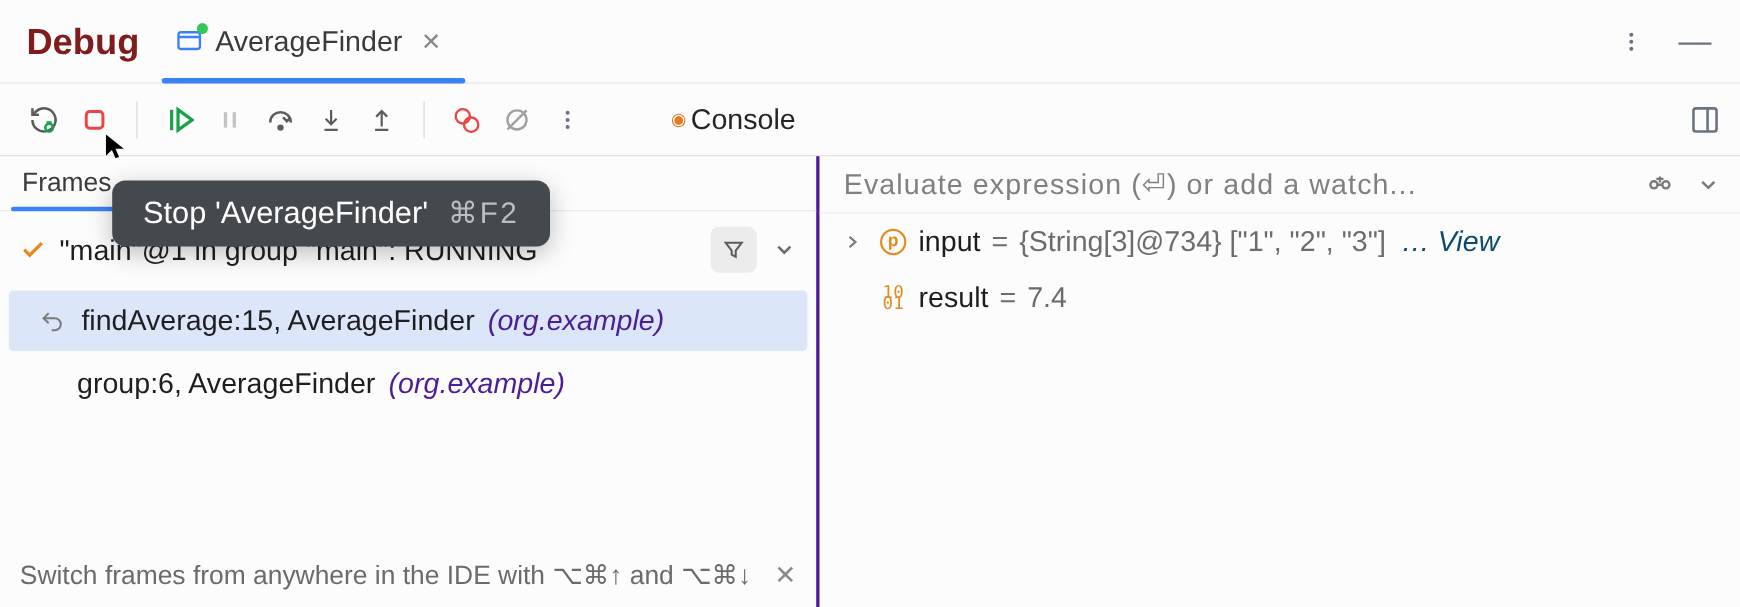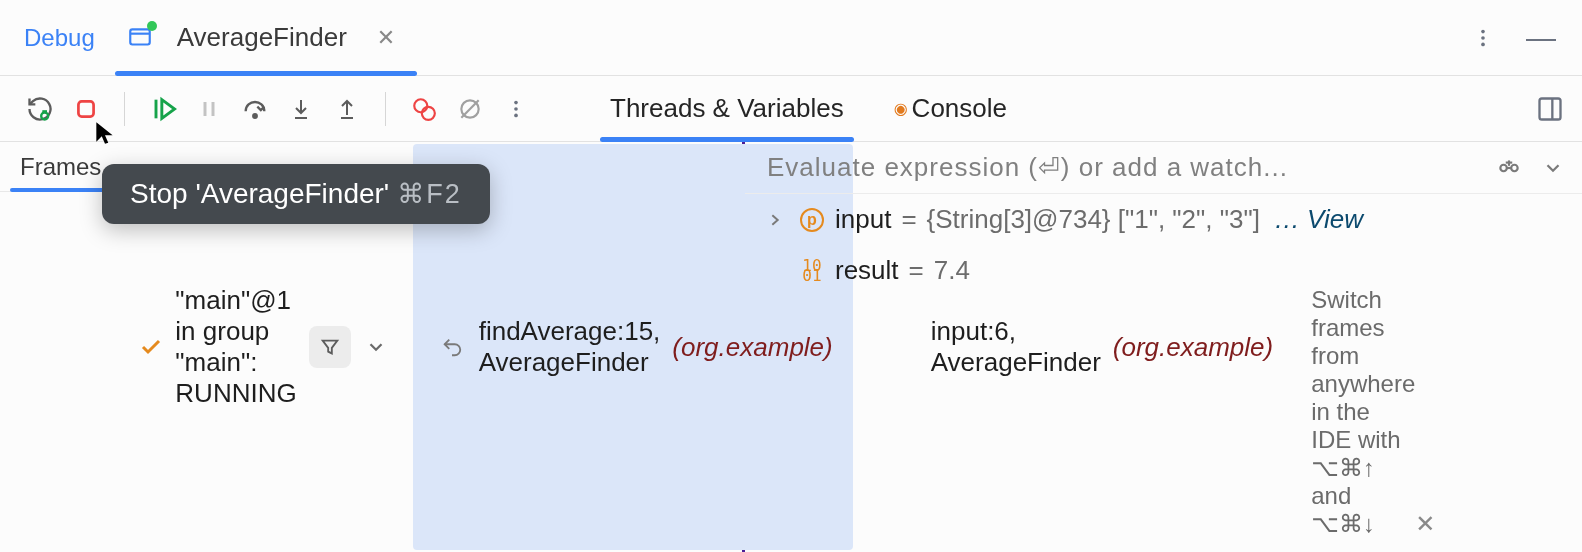--- a/index.html
+++ b/index.html
@@ -17,24 +17,24 @@
 
   
   .header {
     display: flex;
     align-items: center;
     height: 76px;
     border-bottom: 1px solid #e2e2e2;
     padding: 0 0 0 24px;
     gap: 20px;
   }
-  .debug-title { font-weight: 400; font-size: 24px; color: #3b82f6; }
+  .debug-title { font-weight: 700; font-size: 33px; color: #7f1d1d; }
   .tabstrip { display: flex; align-items: center; height: 100%; }
   .tab {
-    display: flex; align-items: center; gap: 24px;
+    display: flex; align-items: center; gap: 11px;
     height: 100%; padding: 0 16px 0 12px; position: relative;
     color: #3a3a3a;
   }
   .tab.active::after {
     content: ""; position: absolute; left: 0; right: 0; bottom: -1px;
     height: 5px; background: #3b82f6; border-radius: 3px;
   }
   .tab .file-ic { width: 26px; height: 26px; position: relative; }
   .tab .file-ic svg { width: 100%; height: 100%; }
   .tab .dot {
@@ -79,39 +79,39 @@
   .tb-tab .muted-icon { color: #e27a1e; margin-right: 4px; font-size: 16px;}
   .tb-right {
     margin-left: auto; padding-right: 18px;
   }
   .layout-ic { width: 28px; height: 28px; }
 
   
   .main {
     display: flex; height: calc(552px - 76px - 66px);
   }
-  .left { width: 745px; border-right: 3px solid #4c1d95; display:flex; flex-direction:row; }
+  .left { width: 745px; border-right: 3px solid #4c1d95; display:flex; flex-direction:column; }
   .right { flex: 1; }
 
   
   .frames-hdr {
     height: 50px; display: flex; align-items: center; padding: 0 20px;
     position: relative; border-bottom: 1px solid #e8e8e8;
     font-size: 24px; color: #3b3b3b;
   }
   .frames-hdr::after {
     content: ""; position: absolute; left: 10px; bottom: -1px;
     width: 130px; height: 4px; background: #3b82f6; border-radius: 3px;
   }
 
   
   .tooltip {
     position: absolute; left: 102px; top: 164px;
     background: #44494e; color: #fff; border-radius: 12px;
-    padding: 14px 28px; font-size: 28px; display: flex; gap: 8px;
+    padding: 14px 28px; font-size: 28px; display: flex; gap: 18px;
     align-items: center; z-index: 50; box-shadow: 0 6px 22px rgba(0,0,0,.25);
   }
   .tooltip .sc { color: #b9bec4; font-size: 27px; letter-spacing: 2px; }
   .cursor {
     position: absolute; left: 92px; top: 118px; z-index: 60;
     font-size: 28px;
   }
 
   
   .thread-row {
@@ -126,21 +126,21 @@
   }
   .chev { color: #6a6a6a; }
 
   
   .frame-row {
     display: flex; align-items: center; gap: 12px; padding: 12px 20px 12px 36px;
     font-size: 26px;
   }
   .frame-row.selected { background: #dbe6f9; border-radius: 4px; margin: 2px 8px; padding-left: 28px;}
   .undo-ic { color: #7a7a7a; margin-right: 4px; }
-  .pkg { font-style: italic; color: #7f1d1d; }
+  .pkg { font-style: italic; color: #4c1d95; }
 
   
   .hintbar {
     margin-top: auto; display: flex; align-items: flex-end;
     padding: 14px 18px; font-size: 24px; color: #6b6b6b;
   }
   .hintbar .x { margin-left: auto; color: #8a8a8a; cursor: pointer; }
 
   
   .eval-row {
@@ -264,23 +264,20 @@
     <div class="tb-btn">
       <svg width="22" height="22" viewBox="0 0 24 24" fill="#6b7280">
           <circle cx="12" cy="5" r="2"></circle>
           <circle cx="12" cy="12" r="2"></circle>
           <circle cx="12" cy="19" r="2"></circle>
         </svg>
     </div>
   </div>
 
   <div class="tb-tabs">
-    <div class="tb-tab active">
-      <span>Threads &amp; Variables</span>
-    </div>
     <div class="tb-tab">
       <span class="muted-icon">◉</span>
       <span>Console</span>
     </div>
   </div>
 
   <div class="tb-right">
     <span class="layout-ic">
       <svg width="28" height="28" viewBox="0 0 24 24" fill="none" stroke="#6b7280" stroke-width="2">
           <rect x="3" y="3" width="18" height="18" rx="2"></rect>
@@ -332,21 +329,21 @@
       <span class="undo-ic">
         <svg width="22" height="22" viewBox="0 0 24 24" fill="none" stroke="#7a7a7a" stroke-width="2">
             <path d="M9 14l-5-5 5-5"></path>
             <path d="M4 9h11a6 6 0 0 1 0 12h-3"></path>
           </svg>
       </span>
       <span>findAverage:15, AverageFinder</span>
       <span class="pkg">(org.example)</span>
     </div>
     <div class="frame-row" style="padding-left:70px">
-      <span>input:6, AverageFinder</span>
+      <span>group:6, AverageFinder</span>
       <span class="pkg">(org.example)</span>
     </div>
 
     <div class="hintbar">
       <span>Switch frames from anywhere in the IDE with ⌥⌘↑ and ⌥⌘↓</span>
       <span class="x">✕</span>
     </div>
   </div>
 
   <div class="right">

